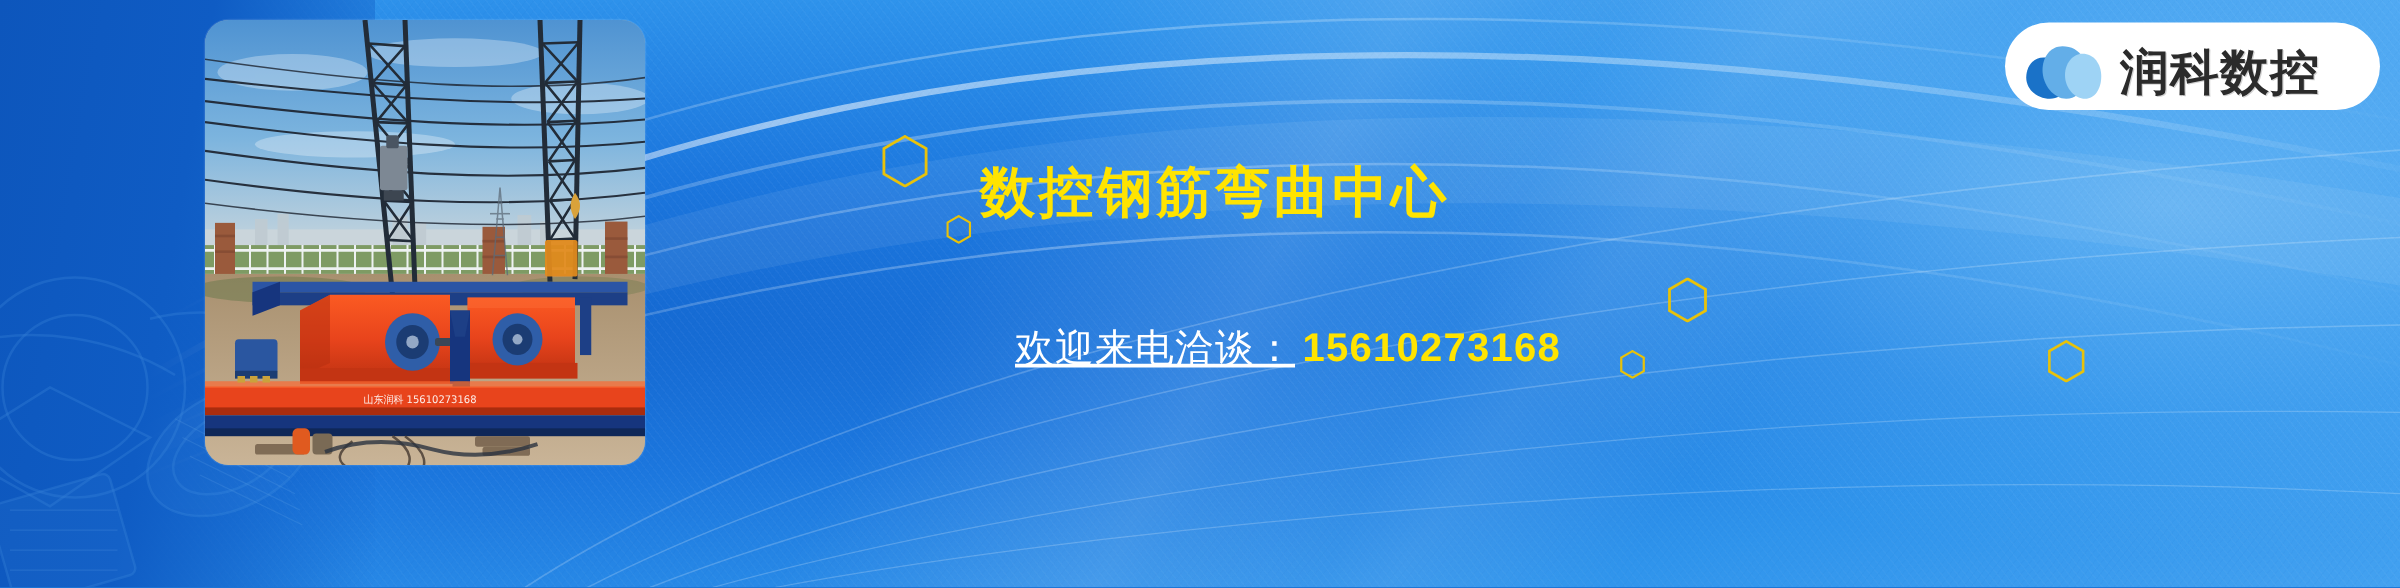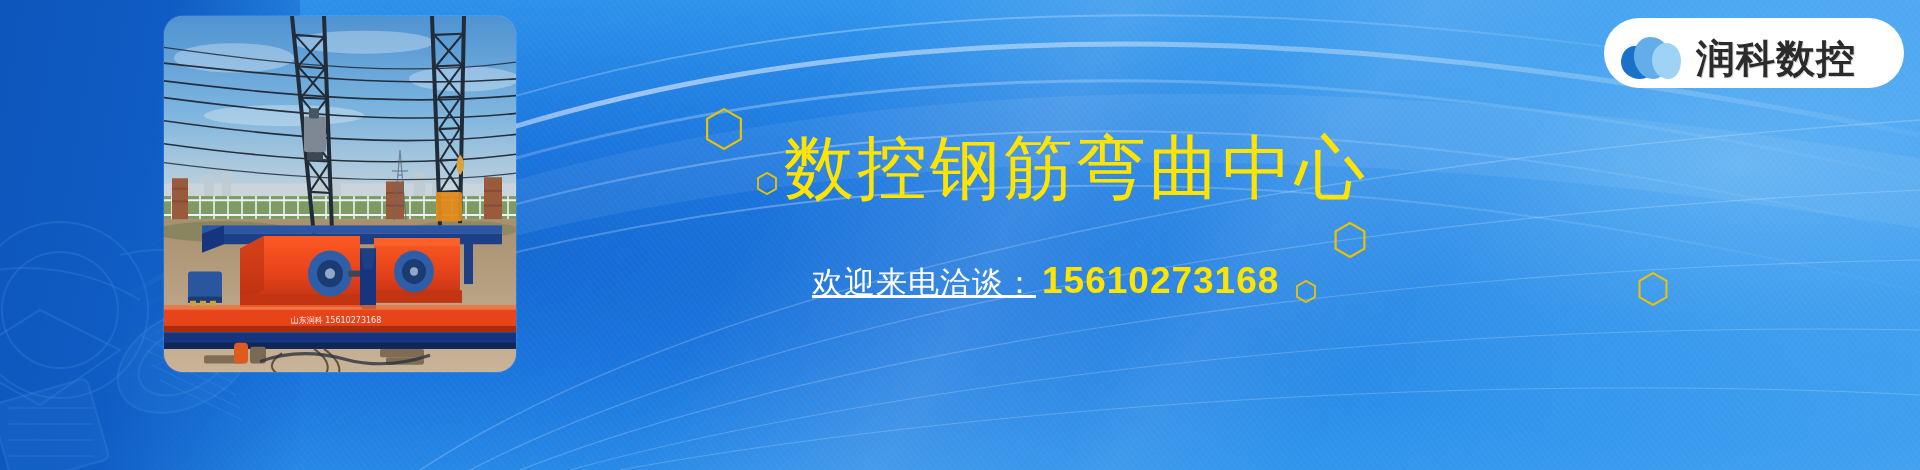--- a/index.html
+++ b/index.html
@@ -89,23 +89,23 @@
     box-shadow: 0 0 0 1px rgba(255,255,255,0.10);
     border-radius: 19px;
   }
   .photo-frame svg { display: block; width: 100%; height: 100%; }
 
   
   .headline {
     position: absolute;
     left: 784px;
     top: 133px;
-    font-size: 70px;
+    font-size: 44px;
     line-height: 1;
-    font-weight: 400;
+    font-weight: 700;
     color: #FFE400;
     letter-spacing: 3px;
     white-space: nowrap;
   }
   .subline {
     position: absolute;
     left: 812px;
     top: 262px;
     font-size: 31px;
     line-height: 1;
@@ -115,21 +115,21 @@
   }
   .subline-label {
     color: #ffffff;
     font-weight: 400;
     letter-spacing: 1px;
     text-decoration: underline;
   }
   .subline-phone {
     color: #FFE400;
     font-weight: 700;
-    font-size: 37px;
+    font-size: 32px;
     letter-spacing: 1px;
     margin-left: 6px;
   }
 
   
   .logo {
     position: absolute;
     right: 16px;
     top: 18px;
     height: 70px;

